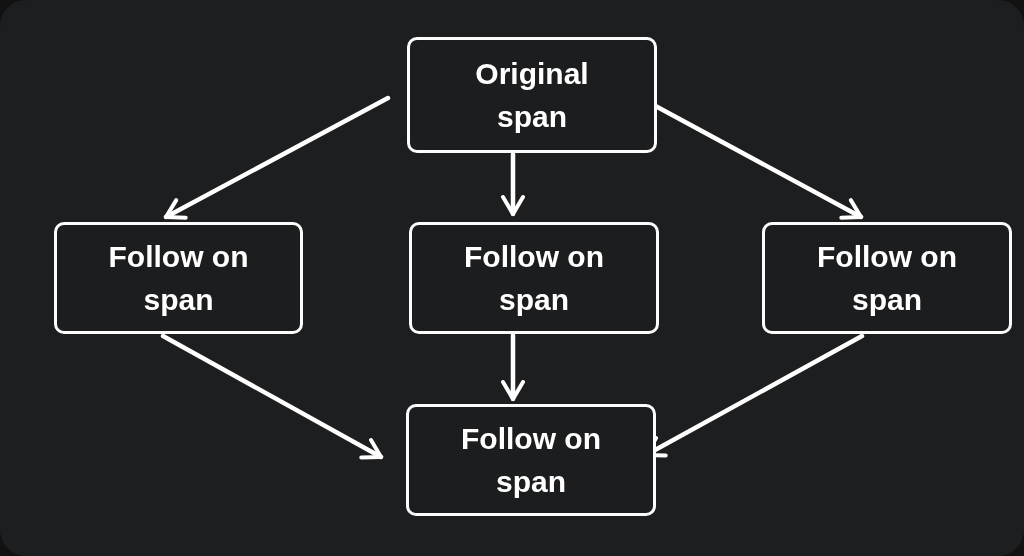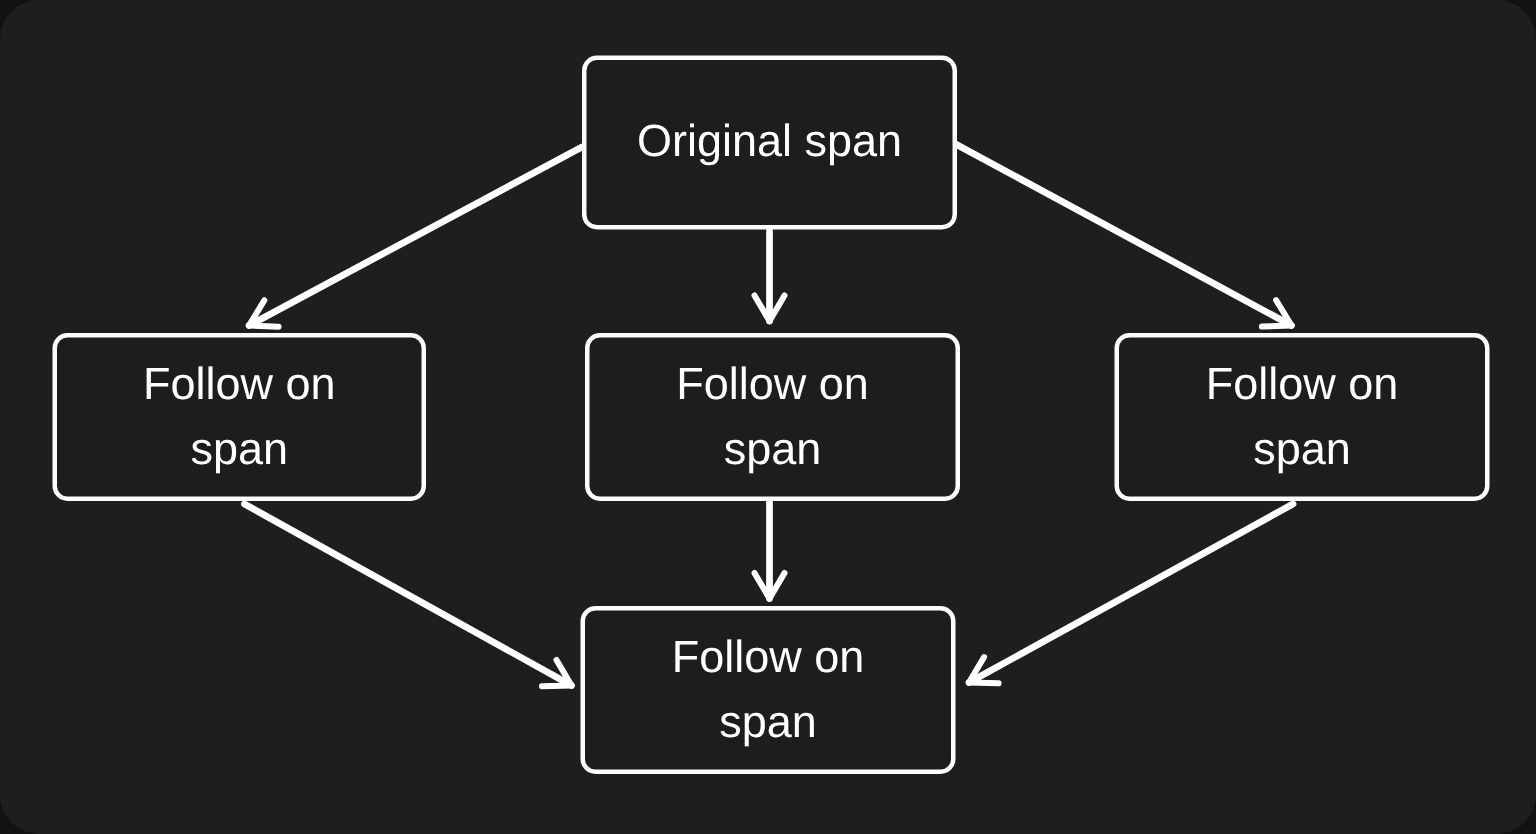--- a/index.html
+++ b/index.html
@@ -36,23 +36,24 @@
     position: absolute;
     box-sizing: border-box;
     background: #1c1d1e;
     border: 3.5px solid #fcfcfc;
     border-radius: 10px;
     display: flex;
     align-items: center;
     justify-content: center;
     text-align: center;
     color: #ffffff;
-    font-weight: 400;
+    font-weight: 700;
     font-size: 30px;
     line-height: 1.45;
+    margin-left: 19px;
   }
   .node .label {
     display: inline-block;
     max-width: 180px;
   }
   .node-original      { left: 388px; top: 37px;  width: 250px; height: 116px; }
   .node-follow-left   { left: 35px;  top: 222px; width: 249px; height: 112px; }
   .node-follow-middle { left: 390px; top: 222px; width: 250px; height: 112px; }
   .node-follow-right  { left: 743px; top: 222px; width: 250px; height: 112px; }
   .node-follow-bottom { left: 387px; top: 404px; width: 250px; height: 112px; }

